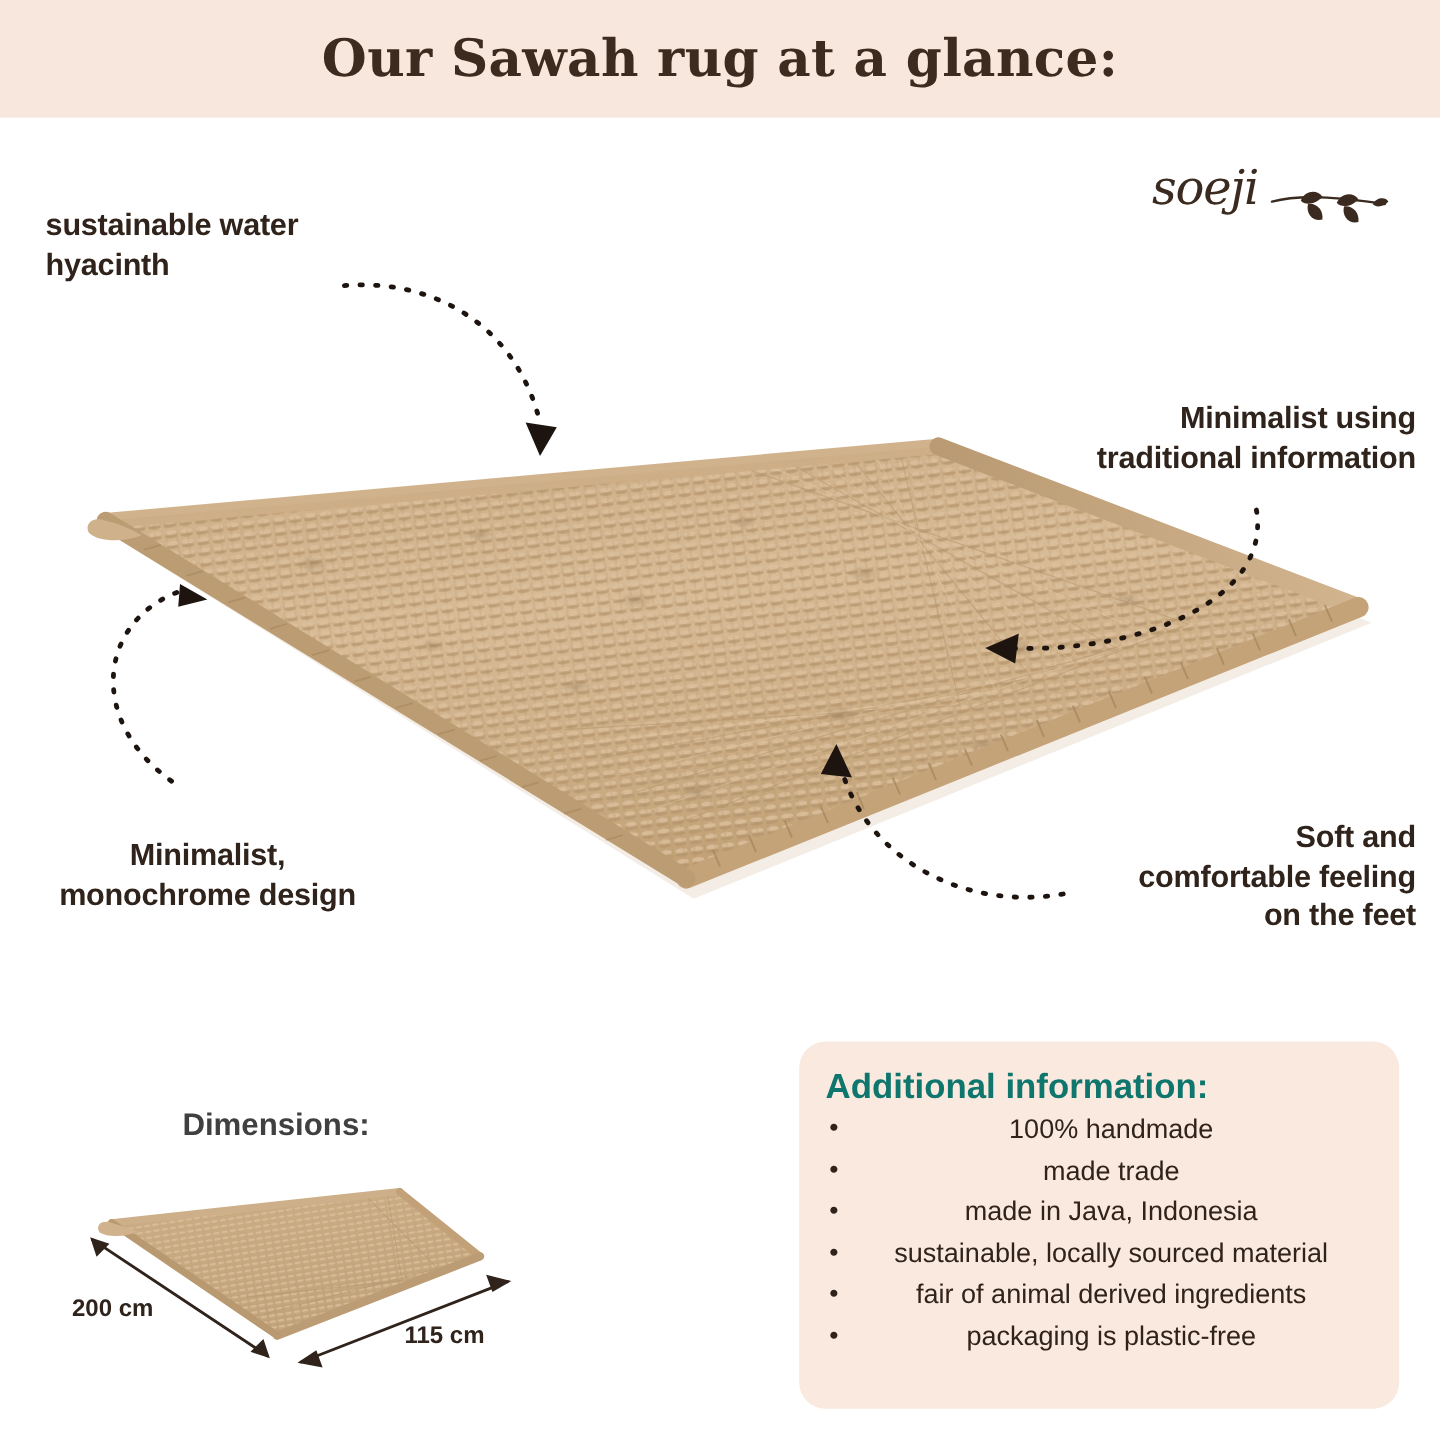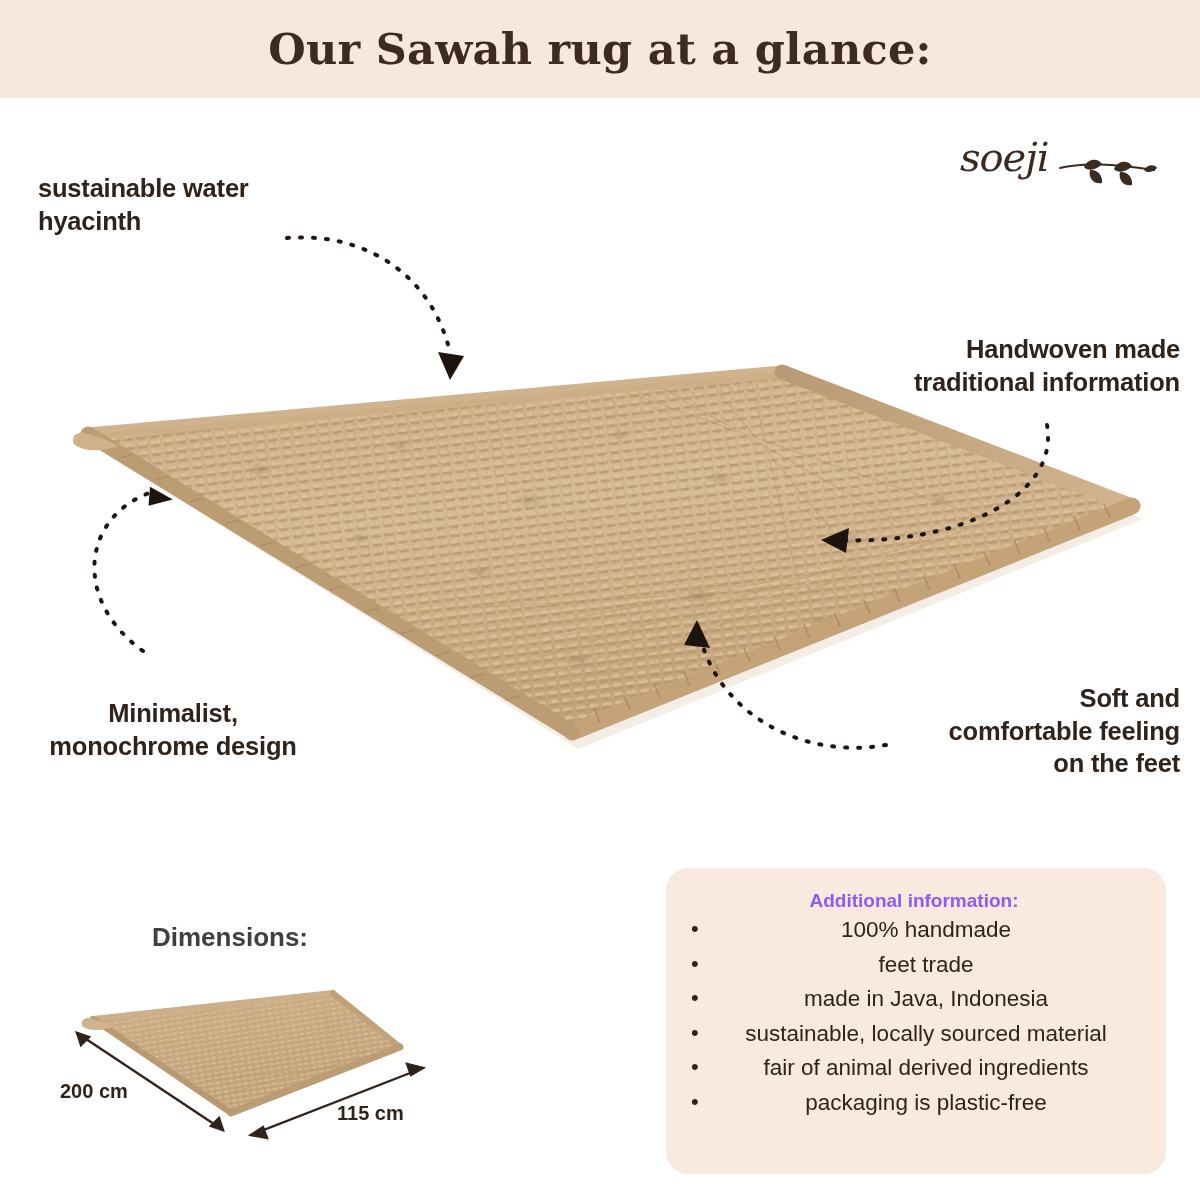--- a/index.html
+++ b/index.html
@@ -112,25 +112,24 @@
     left: 666px;
     top: 868px;
     width: 500px;
     height: 306px;
     background: #f9e9de;
     border-radius: 22px;
     padding: 22px 26px 0 20px;
     box-sizing: border-box;
   }
   .info-title {
-    font-size: 19px;
-    font-weight: bold;
-    color: #8b5cf6;
+    font-size: 29px;
+    font-weight: bold;
+    color: #0f766e;
     margin: 0 0 7px 2px;
-    text-align: center;
   }
   .info-list {
     list-style: none;
     margin: 0;
     padding: 0;
     text-align: center;
   }
   .info-list li {
     font-size: 22.5px;
     color: #2f231b;
@@ -286,21 +285,21 @@
   <div>sustainable water</div>
   <div>hyacinth</div>
 </div>
 
 <div class="anno bl">
   <div>Minimalist,</div>
   <div>monochrome design</div>
 </div>
 
 <div class="anno tr">
-  <div>Handwoven made</div>
+  <div>Minimalist using</div>
   <div>traditional information</div>
 </div>
 
 <div class="anno br">
   <div>Soft and</div>
   <div>comfortable feeling</div>
   <div>on the feet</div>
 </div>
 
 <svg style="position:absolute;left:0;top:0;width:1200px;height:1200px;pointer-events:none;">
@@ -365,19 +364,19 @@
   </svg>
 </div>
 
 <div class="dim-label w200">200 cm</div>
 <div class="dim-label w115">115 cm</div>
 
 <div class="info-card">
   <div class="info-title">Additional information:</div>
   <ul class="info-list">
     <li>100% handmade</li>
-    <li>feet trade</li>
+    <li>made trade</li>
     <li>made in Java, Indonesia</li>
     <li>sustainable, locally sourced material</li>
     <li>fair of animal derived ingredients</li>
     <li>packaging is plastic-free</li>
   </ul>
 </div>
 
 </body></html>

